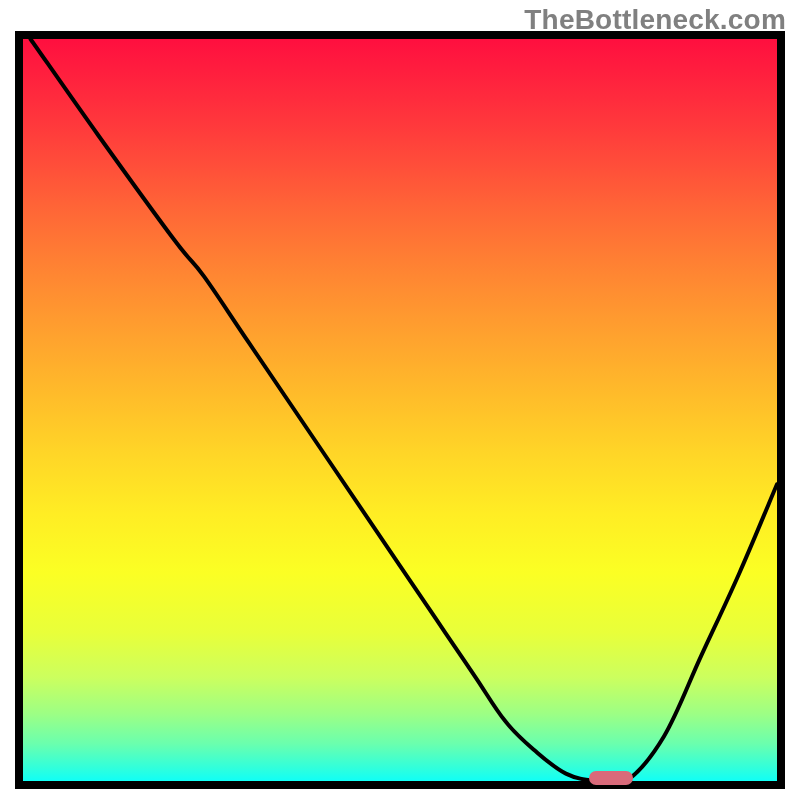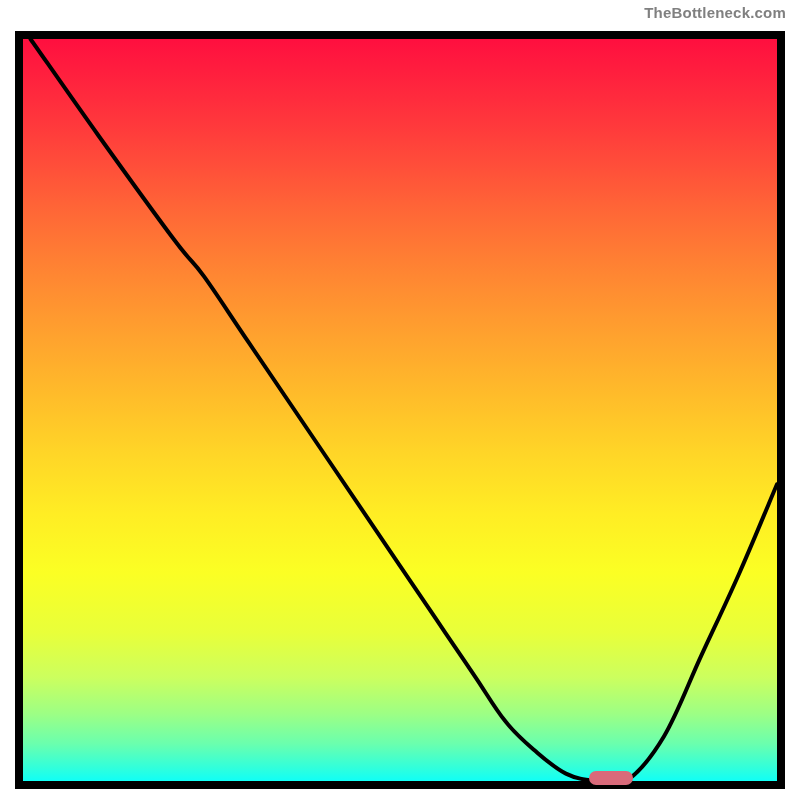--- a/index.html
+++ b/index.html
@@ -8,21 +8,21 @@
     height: 800px;
     background: #ffffff;
     font-family: Arial, Helvetica, sans-serif;
     position: relative;
     overflow: hidden;
   }
   .watermark {
     position: absolute;
     top: 4px;
     right: 14px;
-    font-size: 15px;
+    font-size: 28px;
     font-weight: bold;
     color: #808080;
     letter-spacing: 0.2px;
   }
   .frame {
     position: absolute;
     top: 31px;
     left: 15px;
     width: 770px;
     height: 758px;

